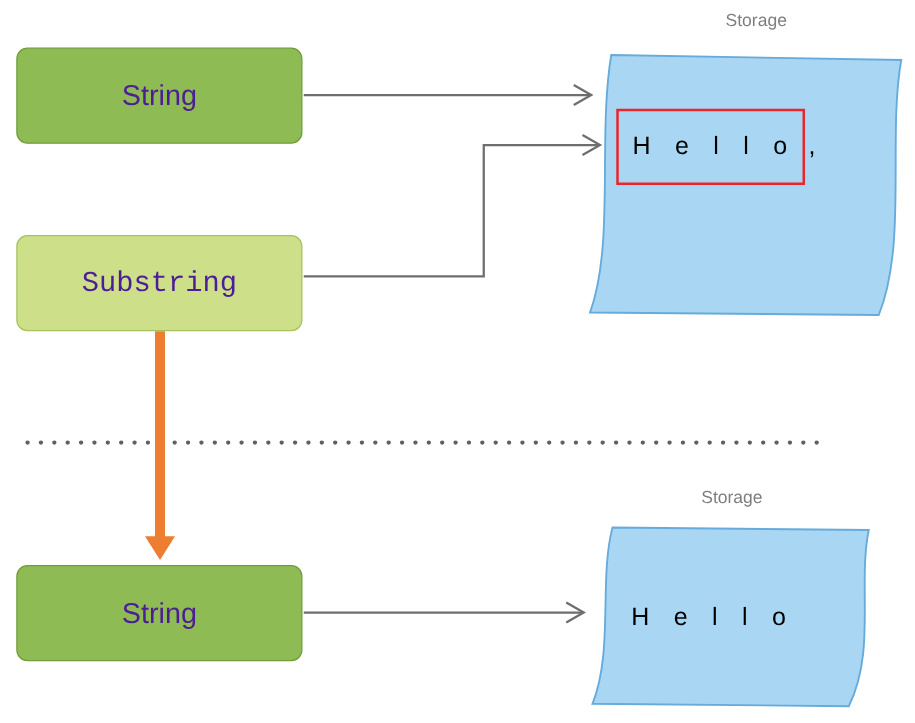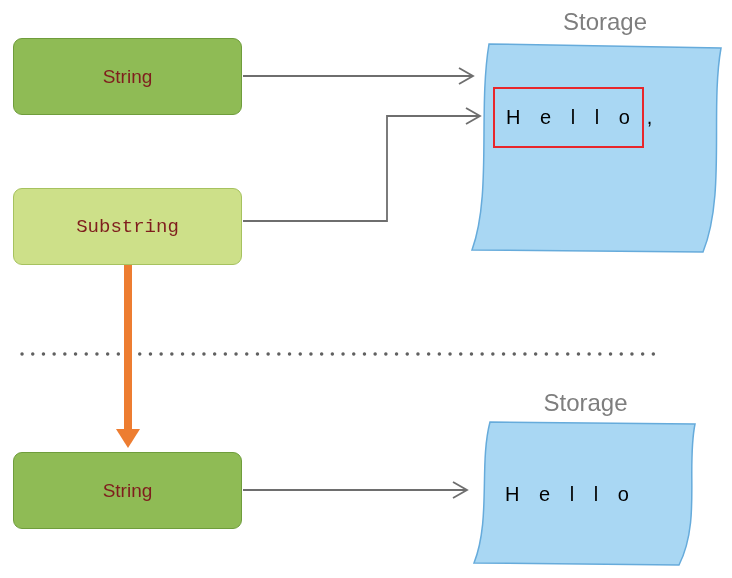--- a/index.html
+++ b/index.html
@@ -10,33 +10,33 @@
     font-family:"Liberation Sans", sans-serif;
     overflow:hidden;
   }
   .svg-layer{position:absolute;left:0;top:0;width:732px;height:578px;}
 
   .node-box{
     position:absolute;
     left:13px;width:229px;height:77px;
     border-radius:9px;
     display:flex;align-items:center;justify-content:center;
-    font-size:19px;color:#7f1d1d;
+    font-size:23px;color:#4c1d95;
     box-sizing:border-box;
   }
   .node-dark{background:var(--green-dark,#8fbb55);border:1.5px solid var(--green-dark-border,#6f9d3c);}
   .node-light{background:var(--green-light,#cde089);border:1.5px solid var(--green-light-border,#a6c25f);font-family:Liberation Mono, monospace;}
   .box-string-top{top:38px;}
   .box-substring{top:188px;}
   .box-string-bottom{top:452px;}
 
   .storage-label{
     position:absolute;
     text-align:center;
-    font-size:24px;
+    font-size:14px;
     color:var(--gray-text,#7e7e7e);
   }
   .storage-label-top{left:489px;top:8px;width:232px;}
   .storage-label-bottom{left:476px;top:389px;width:219px;}
 
   .mem-line{
     position:absolute;
     color:#000000;
     font-size:20px;
     letter-spacing:7px;

